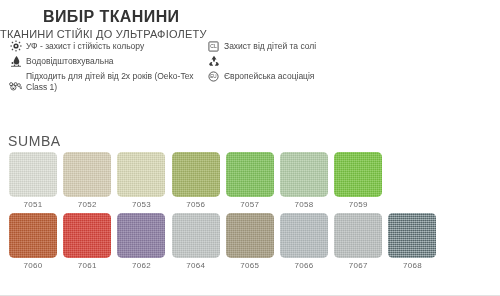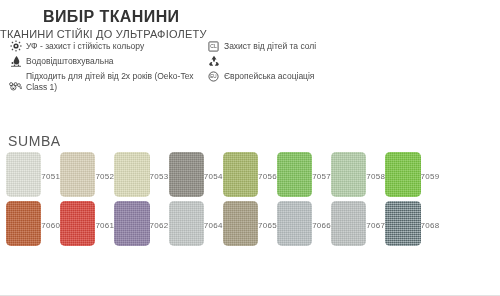--- a/index.html
+++ b/index.html
@@ -47,21 +47,21 @@
   .collection{
     position:absolute;left:8px;top:133px;
     font-size:14px;letter-spacing:.6px;color:#555;
   }
 
   
   .grid{position:absolute;left:6px;top:152px;width:490px;}
   .row{display:flex;gap:0px;margin-bottom:4px;}
   .cell{
     width:54.2px;
-    display:flex;flex-direction:row;align-items:center;
+    display:flex;flex-direction:column;align-items:center;
   }
   .sw{
     width:48px;height:45px;border-radius:5px;
     position:relative;overflow:hidden;
   }
   .sw::after{
     content:"";position:absolute;inset:0;
     background-image:
       repeating-linear-gradient(0deg, rgba(255,255,255,.16) 0 1px, rgba(0,0,0,.05) 1px 2px),
       repeating-linear-gradient(90deg, rgba(255,255,255,.13) 0 1px, rgba(0,0,0,.05) 1px 2px);
@@ -190,24 +190,20 @@
       </div>
       <div class="cell">
         <div class="sw" style="background-color: rgb(217, 209, 184);"></div>
         <div class="code">7052</div>
       </div>
       <div class="cell">
         <div class="sw" style="background-color: rgb(220, 220, 186);"></div>
         <div class="code">7053</div>
       </div>
       <div class="cell">
-        <div class="sw" style="background-color: rgb(143, 141, 133);"></div>
-        <div class="code">7054</div>
-      </div>
-      <div class="cell">
         <div class="sw" style="background-color: rgb(168, 184, 106);"></div>
         <div class="code">7056</div>
       </div>
       <div class="cell">
         <div class="sw" style="background-color: rgb(130, 196, 94);"></div>
         <div class="code">7057</div>
       </div>
       <div class="cell">
         <div class="sw" style="background-color: rgb(180, 206, 170);"></div>
         <div class="code">7058</div>

